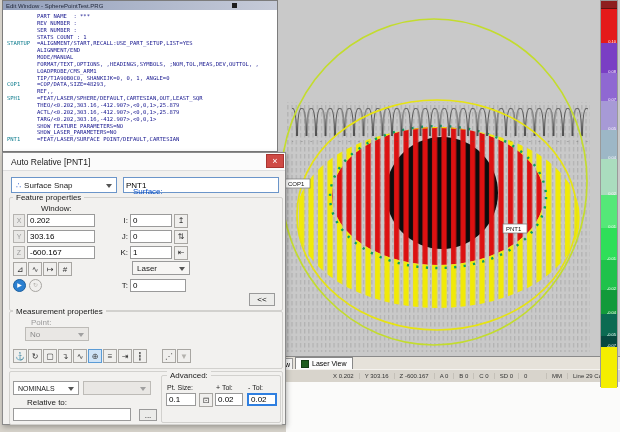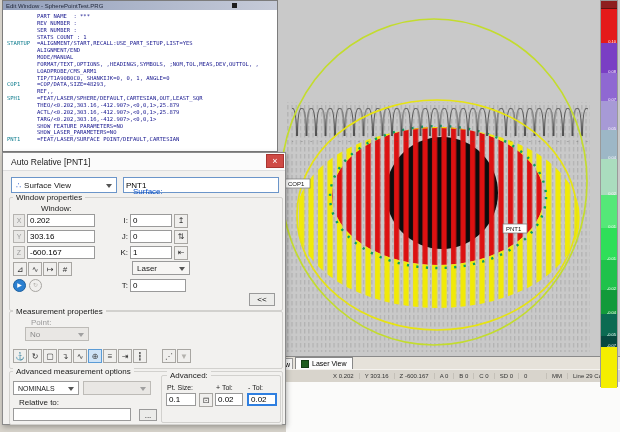--- a/index.html
+++ b/index.html
@@ -181,27 +181,27 @@
 <div id="whitebox"></div>
 
 <div id="dialog">
   <div class="dtitle">
     <span>Auto Relative [PNT1]</span>
   </div>
   <button class="dclose">×</button>
 
   <div class="combo" style="left:8px;top:24px;width:106px">
     <span style="color:#2255cc;font-size:8px">∴</span>
-    <span>Surface View</span>
+    <span>Surface Snap</span>
     <span class="dd"></span>
   </div>
   <input class="fld" style="left: 120px; top: 24px; width: 156px; height: 16px; border-color: rgb(107, 149, 201);" value="PNT1">
 
   <div class="grp" style="left:6px;top:44px;width:272px;height:112px"></div>
-  <span class="grp-label" style="left:10px;top:40px">Window properties</span>
+  <span class="grp-label" style="left:10px;top:40px">Feature properties</span>
   <span class="lbl" style="left:38px;top:51px">Window:</span>
   <span class="lbl blue" style="left:130px;top:34px">Surface:</span>
 
   <div class="arow" style="left:10px;top:61px">
     <button class="axbtn">X</button>
     <input class="fld" value="0.202" style="">
   </div>
   <div class="arow" style="left:10px;top:77px">
     <button class="axbtn">Y</button>
     <input class="fld" value="303.16" style="">
@@ -264,29 +264,28 @@
       <button class="tool">∿</button>
       <button class="tool pressed">⊕</button>
       <button class="tool">≡</button>
       <button class="tool">⇥</button>
       <button class="tool">┇</button>
       <button class="tool" style="margin-left: 14px;">⋰</button>
       <button class="tool disabled">▼</button>
     </div>
 
   <div class="grp" style="left:6px;top:218px;width:272px;height:52px"></div>
-  <span class="grp-label" style="left:10px;top:214px">Advanced measurement options</span>
   <div class="combo small" style="left:10px;top:228px;width:66px;font-size:7px;background:#fff">
     <span>NOMINALS</span>
     <span class="dd"></span>
   </div>
   <div class="combo small disabled" style="left:80px;top:228px;width:68px">
     <span class="dd"></span>
   </div>
-  <span class="lbl" style="left:16px;top:245px">Relative to:</span>
+  <span class="lbl" style="left:24px;top:245px">Relative to:</span>
   <input class="fld" style="left: 10px; top: 255px; width: 118px;" value="">
   <button class="btn" style="left:136px;top:256px;width:18px;height:12px">...</button>
 
   <div class="grp" style="left:158px;top:222px;width:118px;height:46px"></div>
   <span class="grp-label" style="left:164px;top:218px">Advanced:</span>
   <span class="lbl" style="left:164px;top:231px;font-size:7px">Pt. Size:</span>
   <span class="lbl" style="left:213px;top:231px;font-size:7px">+ Tol:</span>
   <span class="lbl" style="left:245px;top:231px;font-size:7px">- Tol:</span>
   <input class="fld" style="left: 163px; top: 240px; width: 30px;" value="0.1">
   <button class="tool" style="position:absolute;left:196px;top:240px">⊡</button>

